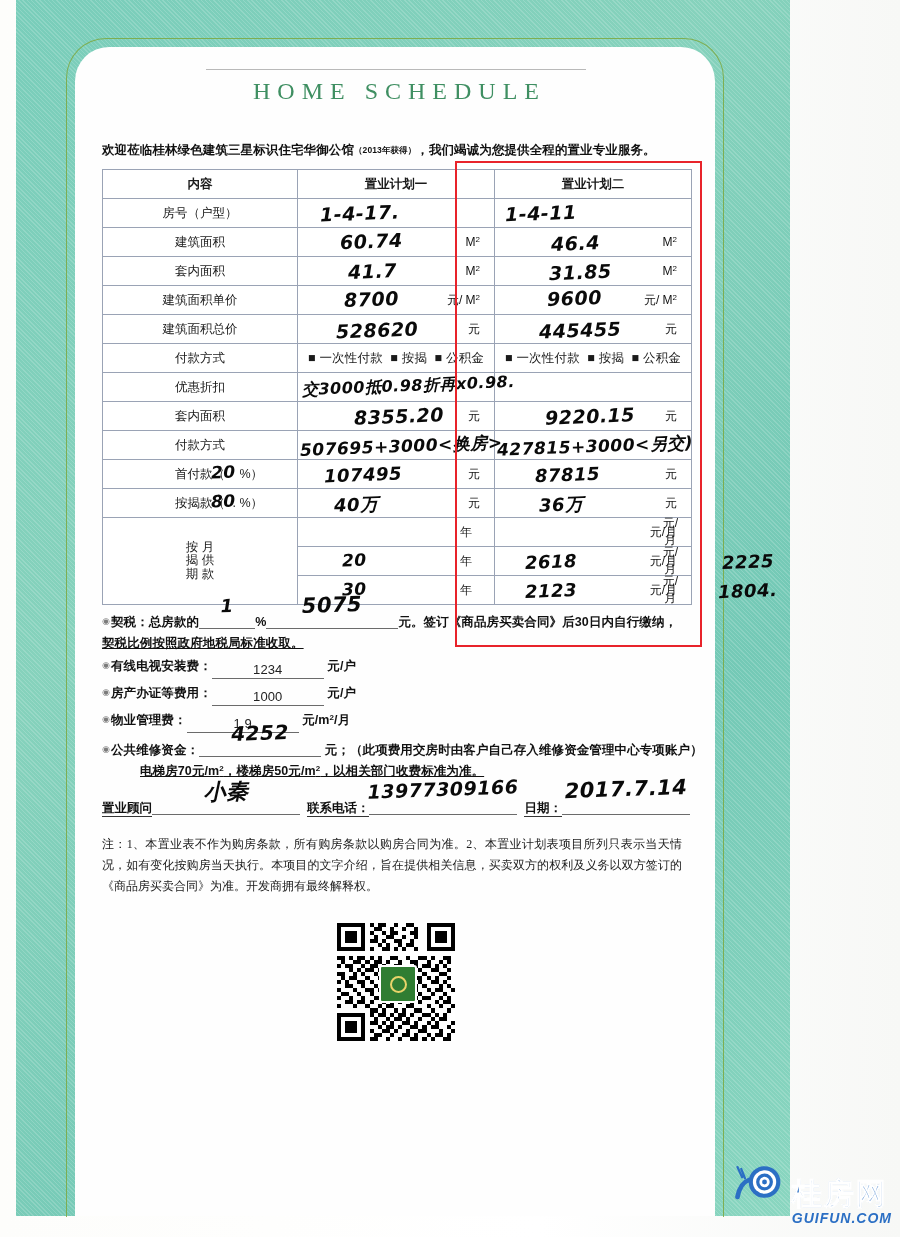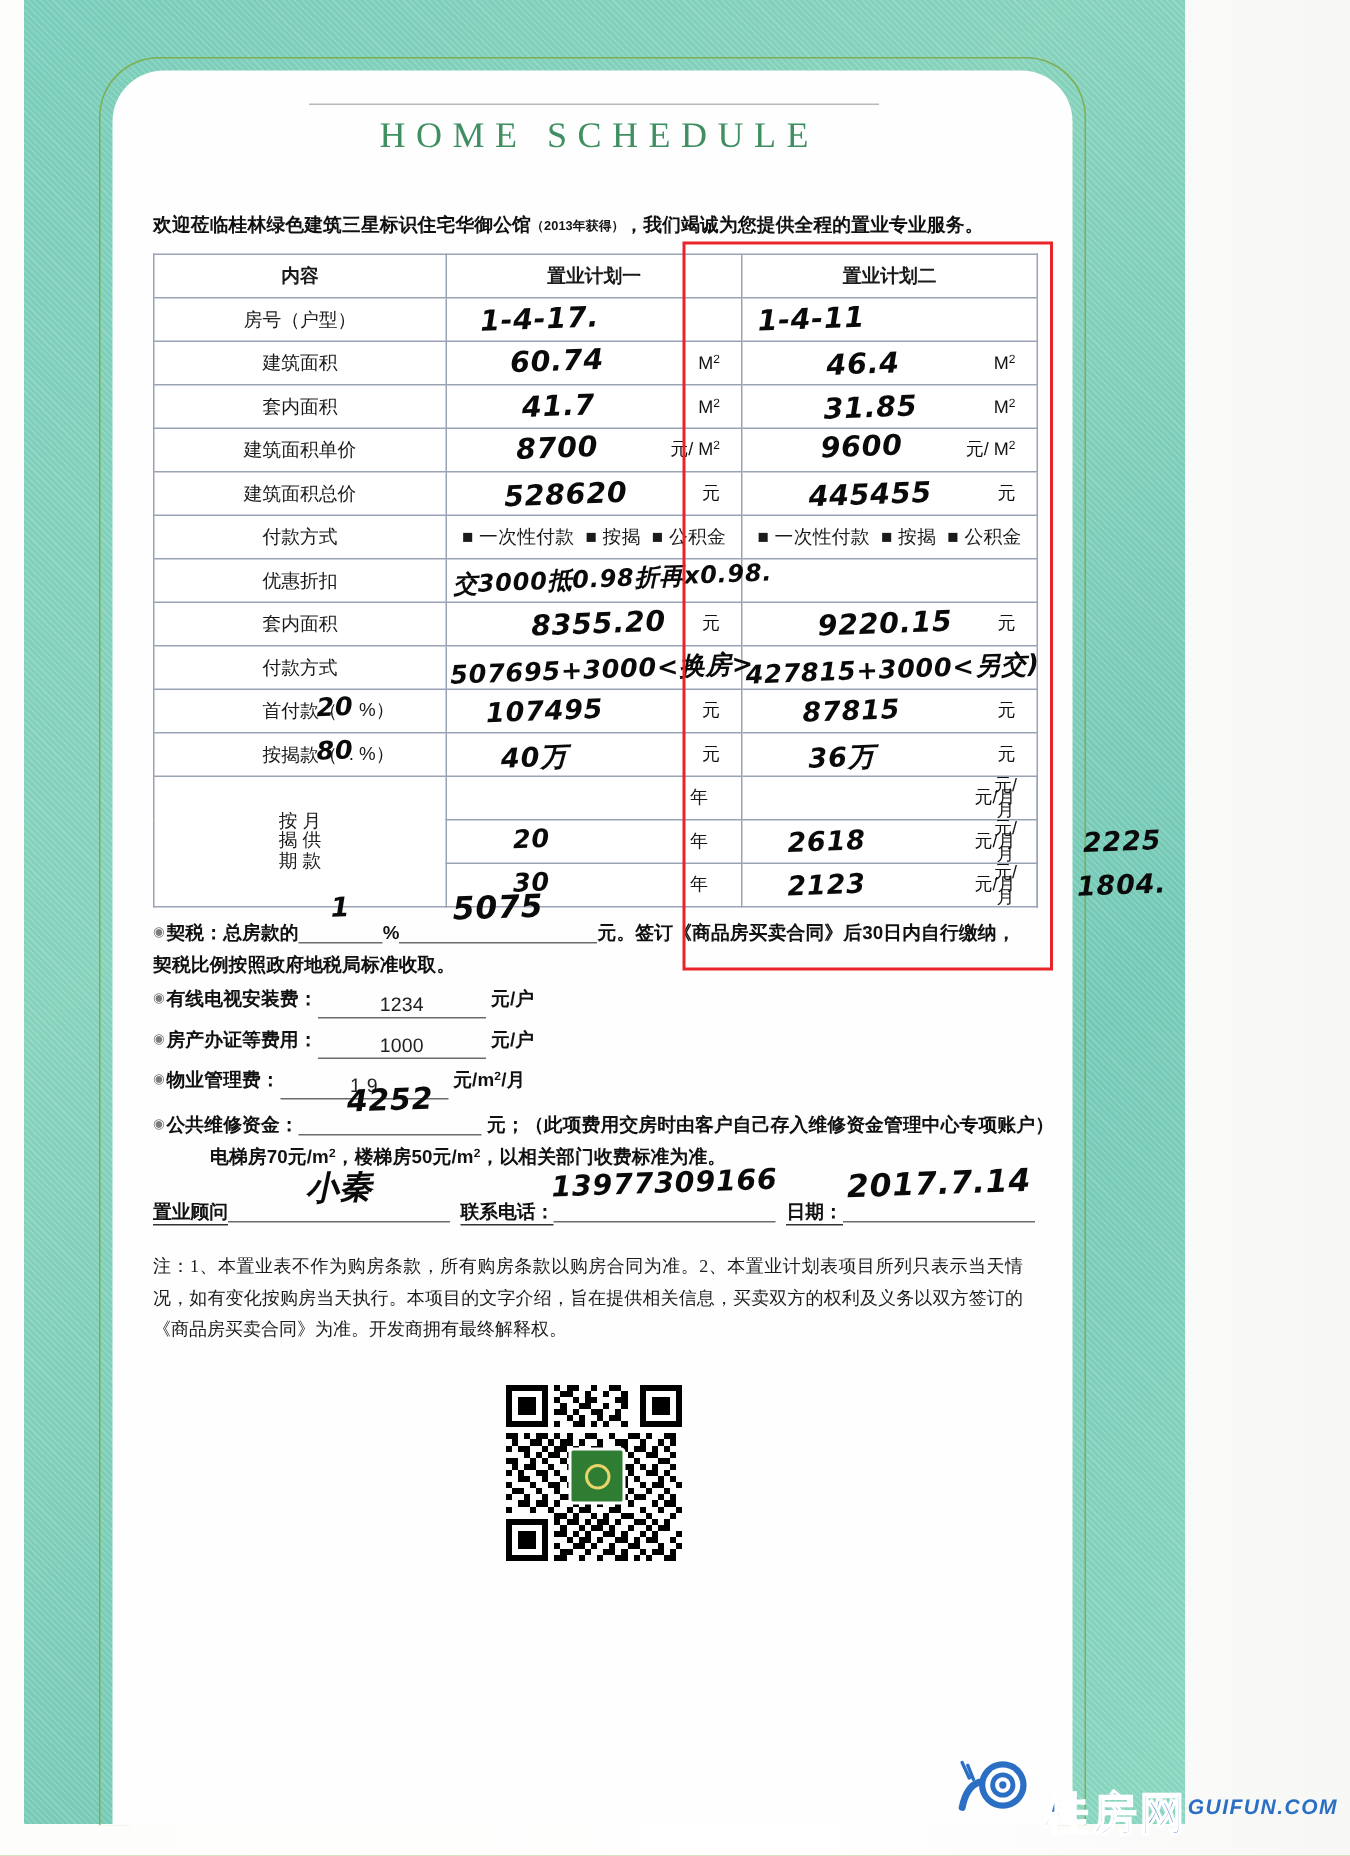--- a/index.html
+++ b/index.html
@@ -129,21 +129,21 @@
   
   .sec-title{
     margin:18px 0 2px 16px;
     font-size:17px;font-weight:bold;color:#2aa35c;letter-spacing:1px;
   }
   .fee{
     margin:6px 0 0 16px;font-size:12.5px;color:#111;font-weight:bold;
     white-space:nowrap;letter-spacing:.1px;
   }
   .fee .dot{color:#7b7b7b;font-size:9px;vertical-align:2px;margin-right:1px;}
-  .fee2{margin-left:16px;margin-top:4px;}
+  .fee2{margin-left:16px;margin-top:4px;text-decoration:underline;}
   .ul{
     display:inline-block;border-bottom:1px solid #6b6b6b;text-align:center;
     position:relative;vertical-align:-3px;
   }
   .ul .hw{position:absolute;left:50%;transform:translateX(-50%) rotate(-2deg);top:-16px;font-size:18px;}
   .typed{font-weight:normal;font-size:13px;color:#222;}
   .small-sup{font-size:8px;vertical-align:4px;}
 
   
   .sig{
@@ -173,21 +173,21 @@
     width:17px;height:17px;border-radius:50%;border:2px solid #e8d46a;
     box-sizing:border-box;
   }
 
   
   #wm{
     position:absolute;right:8px;bottom:12px;
     display:flex;align-items:center;gap:6px;
   }
   #wm .snail{width:56px;height:46px;}
-  #wm .txt{display:flex;flex-direction:row;line-height:1;margin-top:40px;}
+  #wm .txt{display:flex;flex-direction:column;line-height:1;margin-top:40px;}
   #wm .cn{
     font-family:"Liberation Serif","DejaVu Serif",serif;
     font-size:30px;font-weight:bold;color:#2b6fc4;letter-spacing:2px;
     -webkit-text-stroke:1px #ffffff;
   }
   #wm .en{
     font-family:"Liberation Sans",sans-serif;
     font-size:14px;font-weight:bold;font-style:italic;color:#2b6fc4;
     letter-spacing:1px;margin-top:2px;
   }

